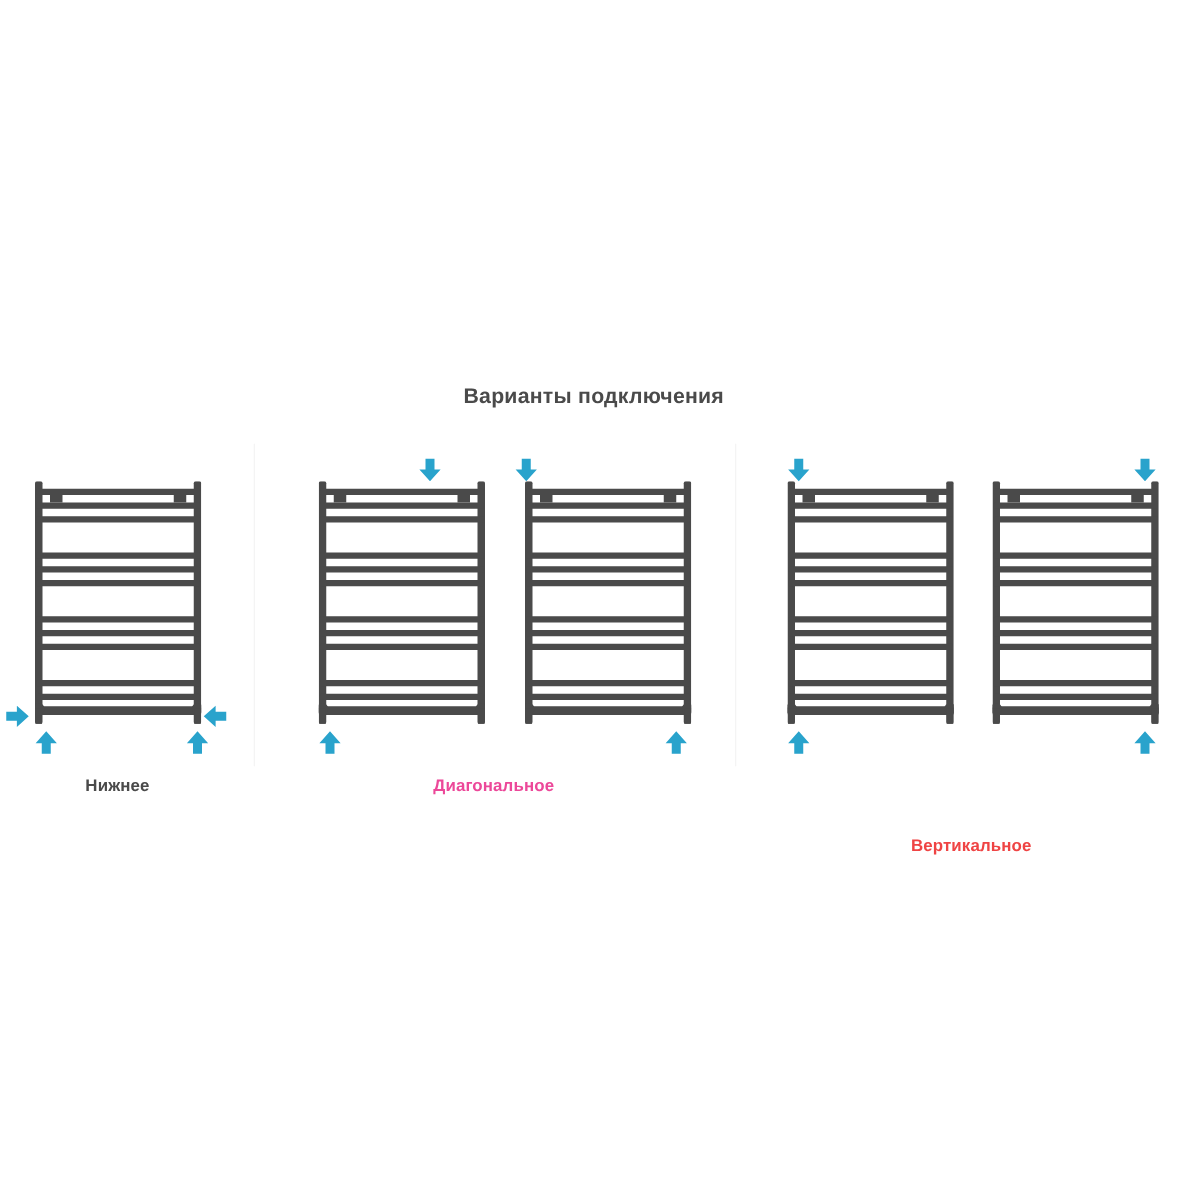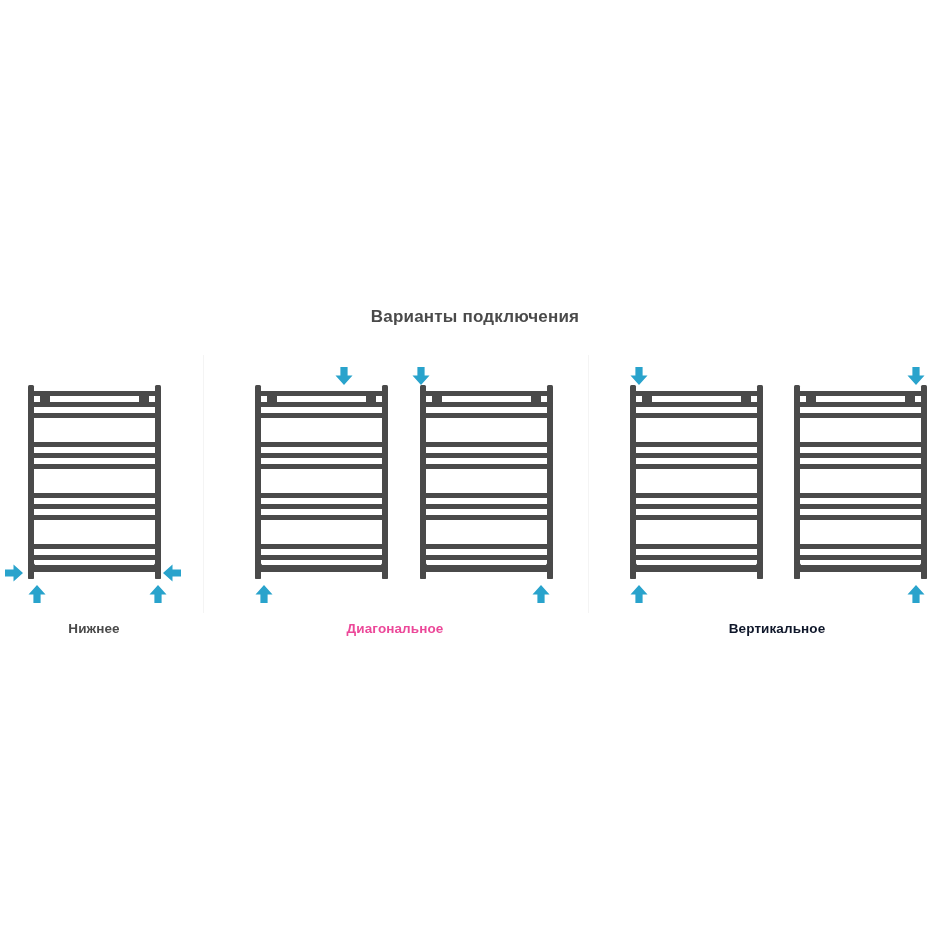--- a/index.html
+++ b/index.html
@@ -246,16 +246,16 @@
           <path d="M10 1 L18.5 10.5 L13.6 10.5 L13.6 19 L6.4 19 L6.4 10.5 L1.5 10.5 Z" fill="#29a3cc" transform="rotate(180 10 10)"></path>
         </svg>
         <svg class="arrow-svg" width="20" height="20" viewBox="0 0 20 20" style="left: 906px; top: 584px;">
           <path d="M10 1 L18.5 10.5 L13.6 10.5 L13.6 19 L6.4 19 L6.4 10.5 L1.5 10.5 Z" fill="#29a3cc"></path>
         </svg>
       </div>
     </div>
   <div id="labels-layer">
       <div class="group-label" style="left: -26px; width: 240px; color: rgb(74, 74, 74);">Нижнее</div>
       <div class="group-label" style="left: 275px; width: 240px; color: #ec4899;">Диагональное</div>
-      <div class="group-label" style="left: 657px; width: 240px; color: #0f172a;">Вертикальное</div>
+      <div class="group-label" style="left: 657px; width: 240px; color: #ef4444; margin-top: 48px;">Вертикальное</div>
     </div>
 
 </div>
 
 </body></html>

